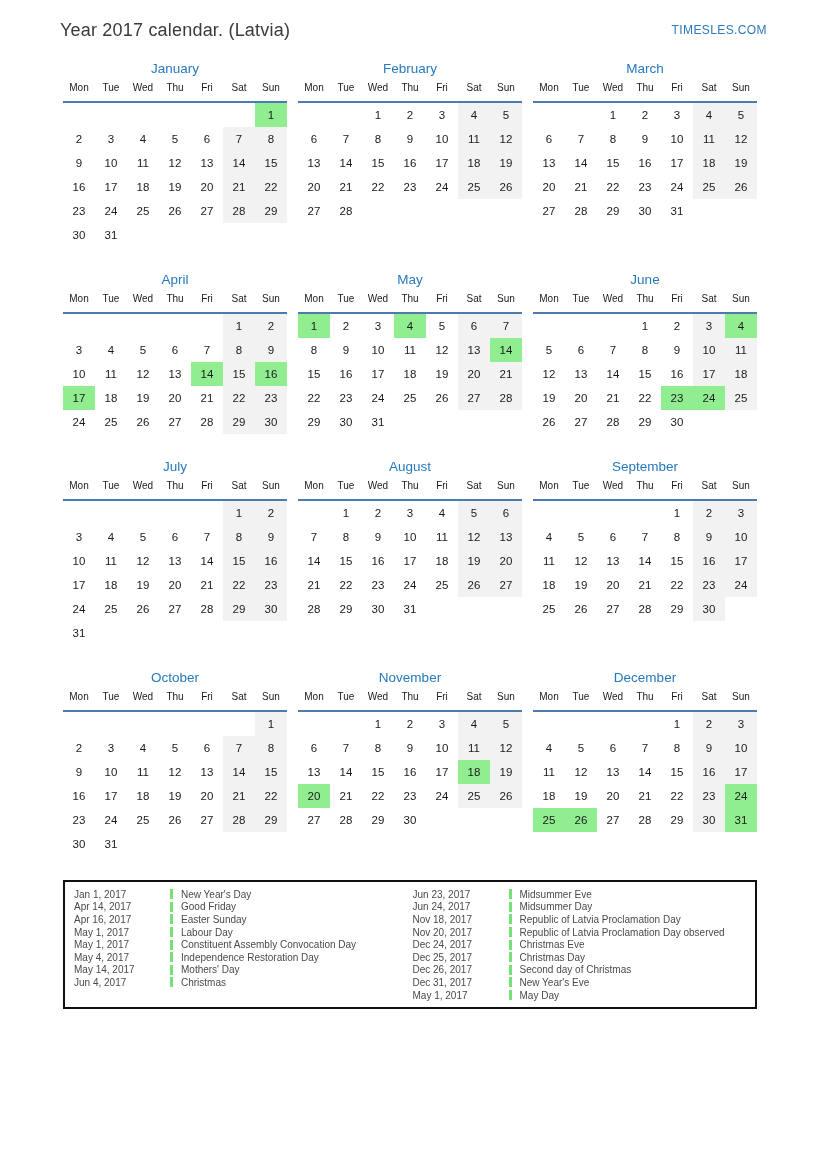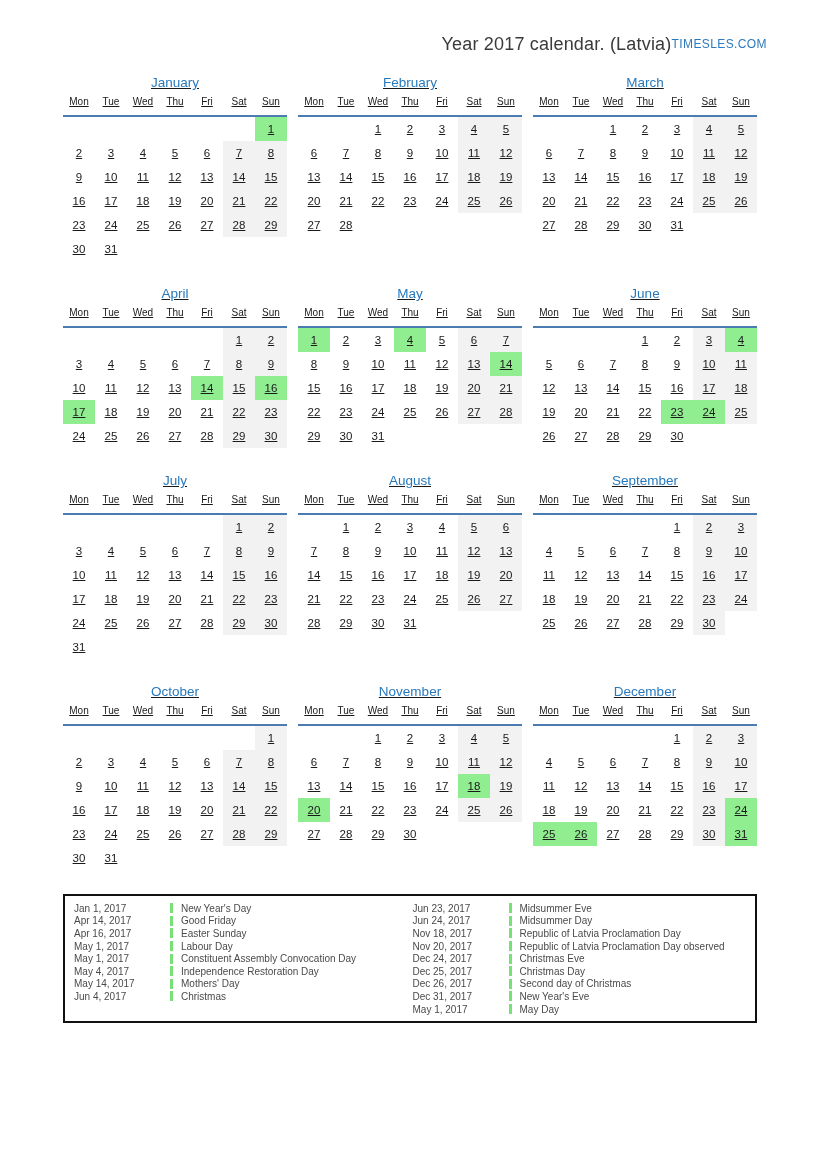--- a/index.html
+++ b/index.html
@@ -5,39 +5,38 @@
   * { margin:0; padding:0; box-sizing:border-box; }
   html,body { background:#ffffff; }
   body {
     width:827px; height:1169px;
     font-family:"Liberation Sans", sans-serif;
     color:#1a1a1a;
     position:relative;
     overflow:hidden;
   }
   .page-header {
-    display:flex; justify-content:flex-end; align-items:flex-start;
-    padding:34px 60px 0 60px;
+    display:flex; justify-content:space-between; align-items:flex-start;
+    padding:20px 60px 0 60px;
   }
   .page-title {
     font-size:18px; font-weight:400; color:#3a3a3a; letter-spacing:0.2px;
   }
   .site-link {
     font-size:12px; color:#2e79bd; text-decoration:none; letter-spacing:0.4px;
     padding-top:3px;
   }
   .months-grid {
     margin:20px 60px 16px 63px;
     width:694px;
     display:grid;
     grid-template-columns:repeat(3, 224px);
     column-gap:11px;
     row-gap:25px;
     align-items:start;
-    text-decoration:underline;
   }
   .month { width:224px; }
   .month-title {
     text-align:center; color:#2779bd; font-size:13.5px; font-weight:400;
     margin-bottom:6px;
   }
   .dow-row {
     display:grid; grid-template-columns:repeat(7,32px);
     border-bottom:2px solid #4a7cb2;
     padding-bottom:8px;

